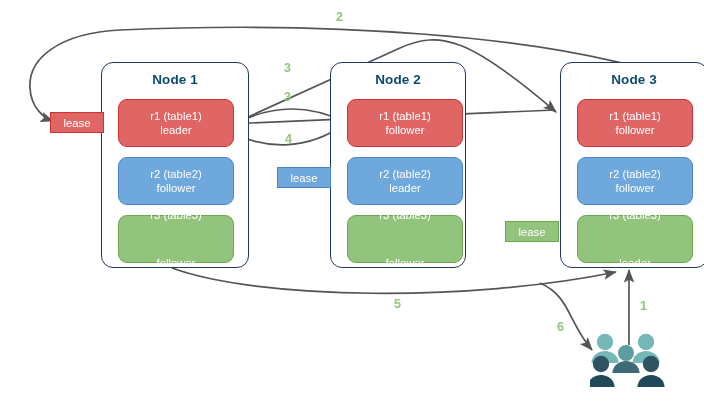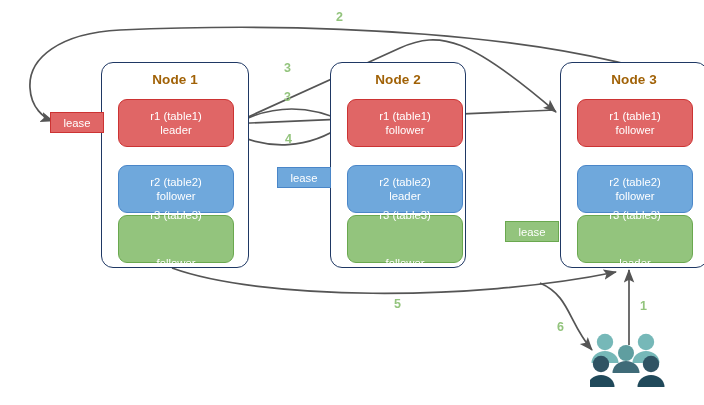--- a/index.html
+++ b/index.html
@@ -36,21 +36,21 @@
     z-index: 3;
   }
   .node-title {
     position: absolute;
     left: 0;
     right: 0;
     top: 9px;
     text-align: center;
     font-size: 13.5px;
     font-weight: bold;
-    color: #a16207;
+    color: #0c4a6e;
     letter-spacing: .1px;
   }
 
   
   .replica {
     position: absolute;
     left: 16px;
     width: 116px;
     height: 48px;
     box-sizing: border-box;
@@ -63,21 +63,21 @@
     font-size: 11.3px;
     line-height: 14px;
     text-align: center;
   }
   .replica .ln { display: block; }
   .rep-red   { background: #e06666; border: 1.8px solid #cc3333; justify-content: center; }
   .rep-blue  { background: #6fa8dc; border: 1.8px solid #4a86c8; }
   .rep-green { background: #93c47d; border: 1.8px solid #6aa84f; gap: 34px; }
 
   .r1 { top: 36px; }
-  .r2 { top: 102px; }
+  .r2 { top: 94px; }
   .r3 { top: 152px; }
 
   
   .lease {
     position: absolute;
     box-sizing: border-box;
     border-radius: 0;
     display: flex;
     align-items: center;
     justify-content: center;

